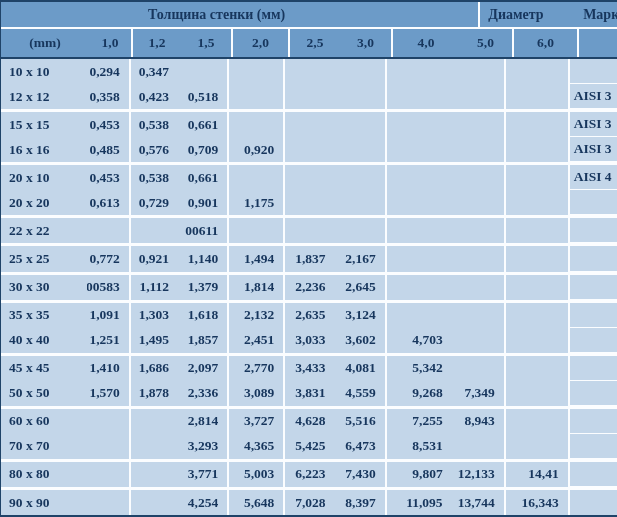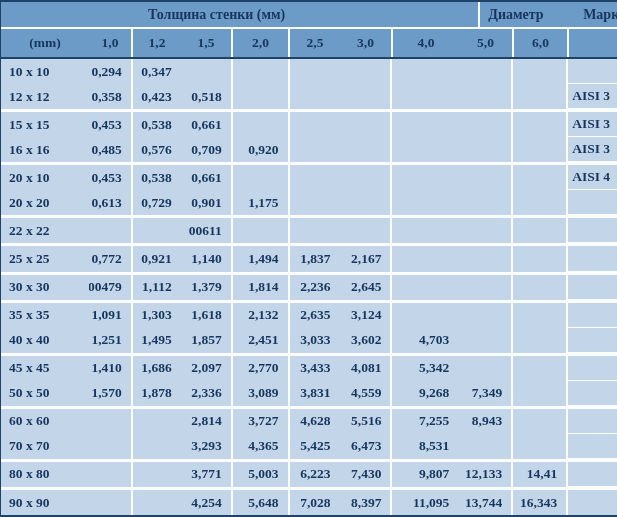--- a/index.html
+++ b/index.html
@@ -34,21 +34,21 @@
   .bdr{border-right:2px solid var(--grid-line);}
   .c-size{width:88px;padding-left:8px;}
   .w1{width:44px;}
   .w2{width:48px;}
   .w3{width:52px;}
   .w4{width:57px;}
   .w5{width:50px;}
   .w6{width:53px;}
   .w7{width:66px;}
   .w8{width:55px;}
-  .w9{width:55px;}
+  .w9{width:65px;}
   .c-grade{width:92px;padding-left:4px;}
   .grade-line{border-bottom:1px solid var(--grid-line);}
   .num{justify-content:flex-end;padding-right:9px;}
   .ctr{justify-content:center;padding:0;text-align:center;}
   .thick-span{width:480px;justify-content:center;padding-right:46px;}
   .grade-hd{padding-left:15px;}
 </style>
 </head>
 <body>
 
@@ -175,21 +175,21 @@
         <div class="cell w5 num">1,837</div>
         <div class="cell w6 num bdr">2,167</div>
         <div class="cell w7 num"></div>
         <div class="cell w8 num bdr"></div>
         <div class="cell w9 num bdr"></div>
         <div class="cell c-grade grade-line"></div>
       </div>
       <div class="sep"></div>
       <div class="row">
         <div class="cell c-size">30 x 30</div>
-        <div class="cell w1 num bdr">00479</div>
+        <div class="cell w1 num bdr">00583</div>
         <div class="cell w2 num">1,112</div>
         <div class="cell w3 num bdr">1,379</div>
         <div class="cell w4 num bdr">1,814</div>
         <div class="cell w5 num">2,236</div>
         <div class="cell w6 num bdr">2,645</div>
         <div class="cell w7 num"></div>
         <div class="cell w8 num bdr"></div>
         <div class="cell w9 num bdr"></div>
         <div class="cell c-grade grade-line"></div>
       </div>

